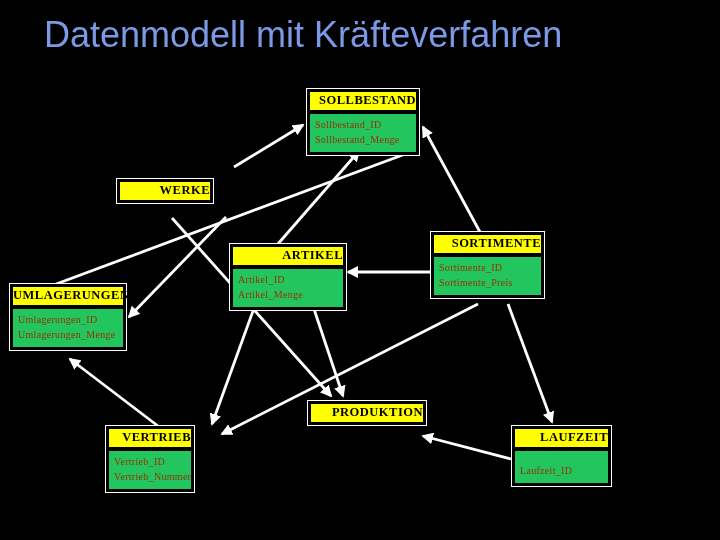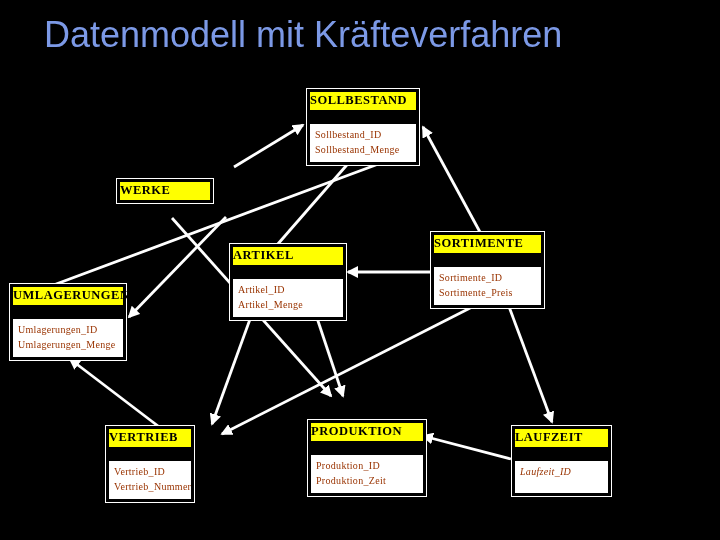--- a/index.html
+++ b/index.html
@@ -16,29 +16,29 @@
   }
   svg.connectors{position:absolute;left:0;top:0;width:720px;height:540px;}
   svg.connectors line{stroke:#ffffff;stroke-width:2.8;}
   .entity{
     position:absolute;background:#000000;border:1px solid #ffffff;padding:2px;
     box-sizing:border-box;
   }
   .ehead{
     background:#ffff00;border:1px solid #000000;
     font-weight:bold;font-size:12.5px;color:#000000;
-    text-align:left;padding:1px 0 2px 0;letter-spacing:0.5px;
+    text-align:right;padding:1px 0 2px 0;letter-spacing:0.5px;
   }
   .eattrs{
-    margin-top:12px;background:#ffffff;border:1px solid #000000;
+    margin-top:2px;background:#22c55e;border:1px solid #000000;
     font-size:10px;color:#993300;line-height:1.5;
     padding:3px 5px 5px 5px;letter-spacing:0.3px;min-height:30px;
     box-sizing:border-box;
   }
-  .eattrs.single{display:flex;align-items:flex-start;min-height:34px;font-style:italic;}
+  .eattrs.single{display:flex;align-items:flex-end;min-height:34px;}
 </style>
 </head>
 <body>
 
 <div class="slide">
 
   <div class="title">Datenmodell mit Kräfteverfahren</div>
 
   <svg class="connectors" viewBox="0 0 720 540" xmlns="http://www.w3.org/2000/svg">
     <defs>
@@ -90,26 +90,22 @@
   </div>
 
   <div class="entity" style="left:9px;top:283px;width:118px">
     <div class="ehead">UMLAGERUNGEN</div>
     <div class="eattrs">
       <div>Umlagerungen_ID</div>
       <div>Umlagerungen_Menge</div>
     </div>
   </div>
 
-  <div class="entity" style="left:307px;top:419px;width:120px">
+  <div class="entity" style="left:307px;top:400px;width:120px">
     <div class="ehead">PRODUKTION</div>
-    <div class="eattrs">
-      <div>Produktion_ID</div>
-      <div>Produktion_Zeit</div>
-    </div>
   </div>
 
   <div class="entity" style="left:105px;top:425px;width:90px">
     <div class="ehead">VERTRIEB</div>
     <div class="eattrs">
       <div>Vertrieb_ID</div>
       <div>Vertrieb_Nummer</div>
     </div>
   </div>
 

